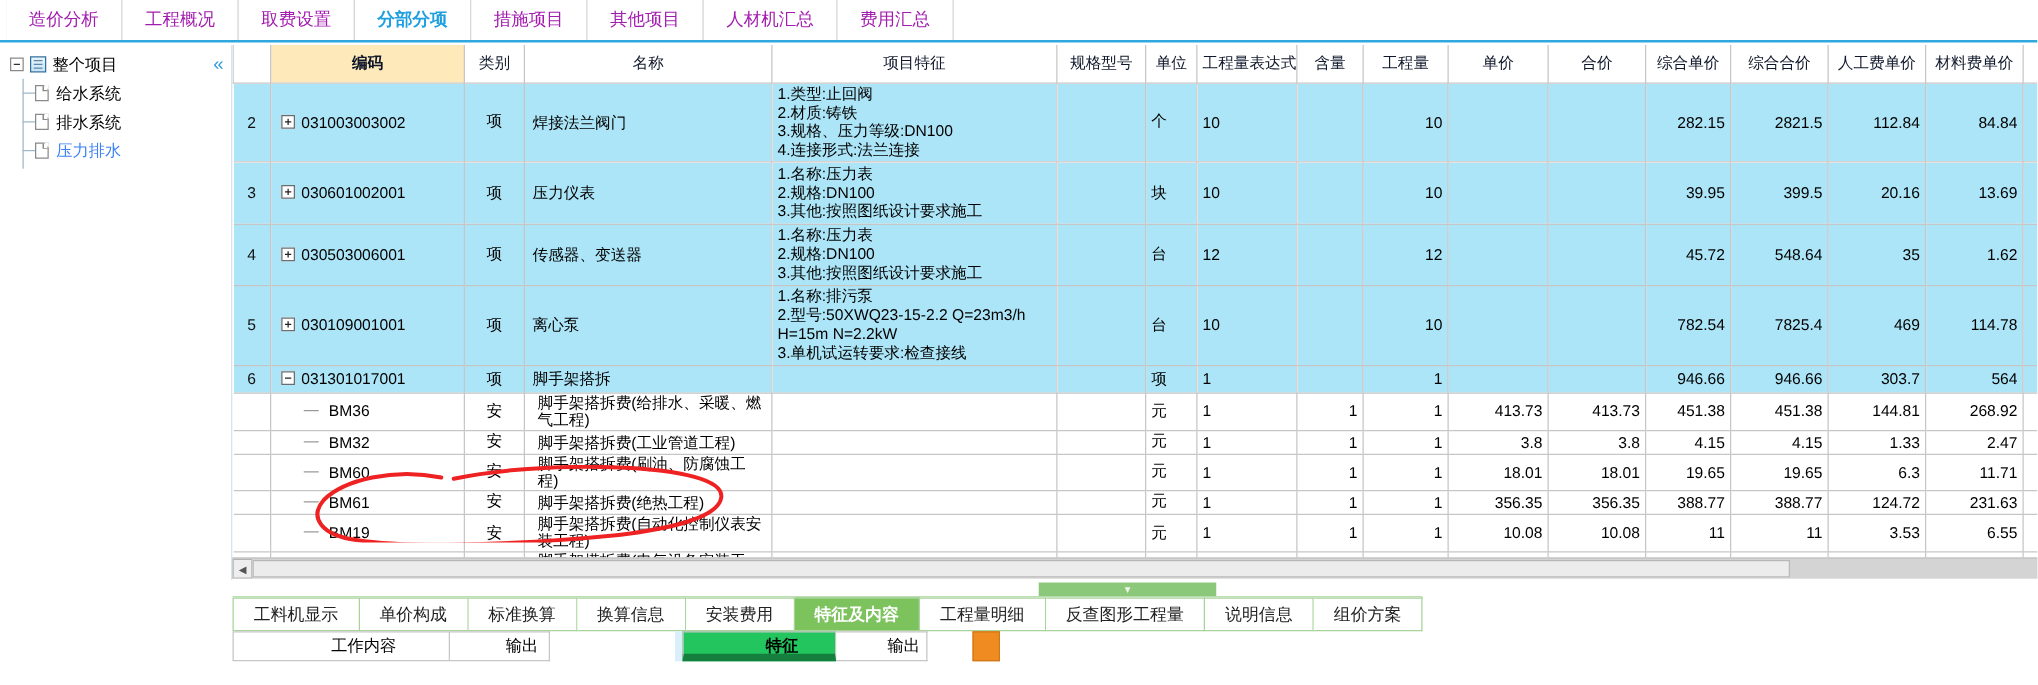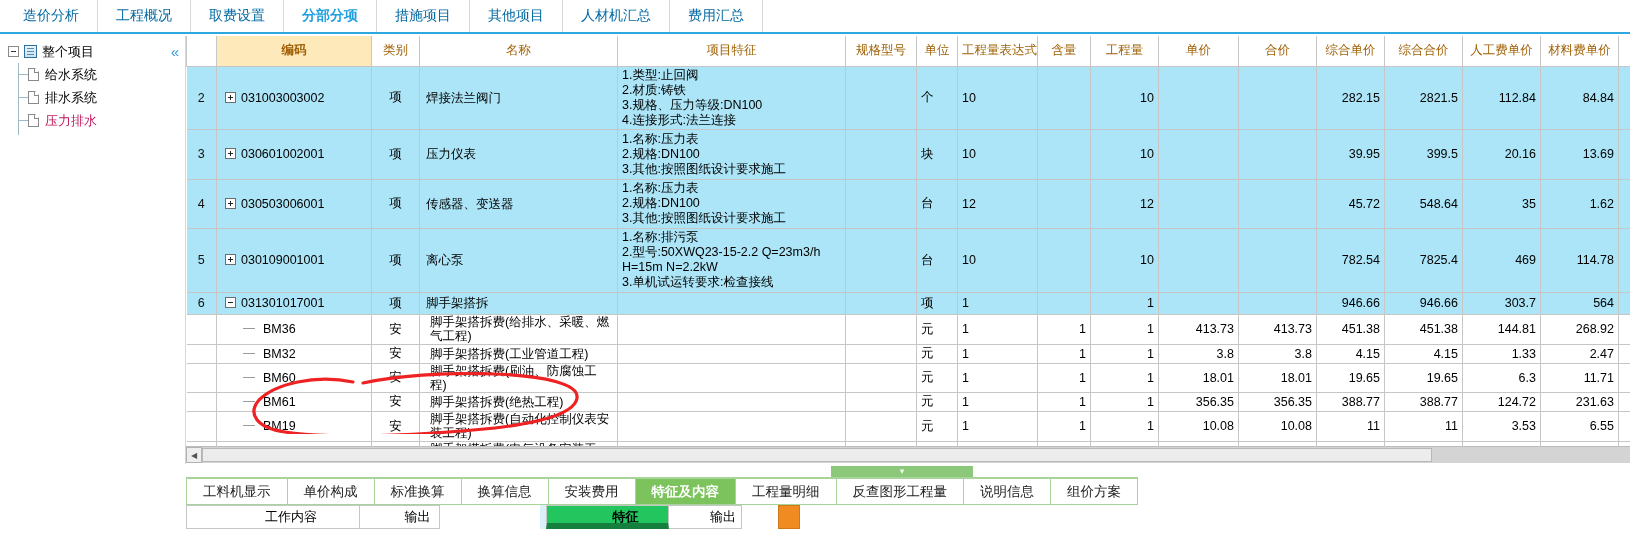--- a/index.html
+++ b/index.html
@@ -20,21 +20,21 @@
     background: #ffffff;
     border-bottom: 2px solid #2fa8e0;
     display: flex; align-items: flex-end;
   }
   .topbar-lead { width: 6px; height: 32px; border-right: 1px solid #cfe6f2; }
   .ttab {
     height: 33px; line-height: 32px; padding: 0 18px;
     border-left: 1px solid #d7d7d7;
     border-right: 1px solid #d7d7d7;
     margin-left: -1px;
-    font-size: 14px; color: #0369a1; background: #fff;
+    font-size: 14px; color: #a21caf; background: #fff;
     white-space: nowrap; cursor: default;
   }
   .ttab:first-of-type { border-left: none; }
   .ttab.active { color: #1f9fe0; font-weight: bold; }
 
   
   .tree {
     position: absolute; left: 0; top: 36px; width: 186px; height: 428px;
     background: #fff; border-right: 1px solid #c9dbe6;
     padding-top: 4px;
@@ -56,39 +56,39 @@
     box-shadow: 0 3px 0 #5b89ad, 0 6px 0 #5b89ad; background: #5b89ad; }
   .ico-doc {
     width: 11px; height: 13px; margin-right: 6px; flex: 0 0 auto;
     border: 1px solid #8a8a8a; background: #fff; position: relative;
   }
   .ico-doc::after { content: ""; position: absolute; right: -1px; top: -1px;
     border-width: 0 4px 4px 0; border-style: solid; border-color: transparent #fff transparent transparent;
     box-shadow: -1px 1px 0 #8a8a8a; }
   .tree-elbow { position: absolute; left: 18px; width: 11px; height: 1px; background: #9fb9c7; }
   .tree-vline { position: absolute; left: 18px; width: 1px; background: #9fb9c7; }
-  .tree-label.selected { color: #be185d; }
+  .tree-label.selected { color: #3b82f6; }
   .collapse-btn {
     position: absolute; right: 6px; top: 8px; color: #2f9fe0; font-size: 15px;
     cursor: pointer; line-height: 1;
   }
 
   
   .gridwrap {
     position: absolute; left: 186px; top: 36px; width: 1444px; height: 410px;
     background: #fff; overflow: hidden;
   }
   table.grid { border-collapse: collapse; table-layout: fixed; width: 1458px; }
   table.grid th, table.grid td {
     border: 1px solid #c6c6c6; font-size: 12.5px; padding: 0 4px;
     vertical-align: middle; overflow: hidden; white-space: nowrap;
   }
   table.grid thead th {
     height: 30px; background: #ffffff; font-weight: normal; text-align: center;
-    border-top: none; color: #a16207;
+    border-top: none; color: #0f172a;
   }
   table.grid thead th.hl { background: #fde9b9; font-weight: bold; }
   .rowhead { text-align: center; background: #fff; color: #111; border-left: none !important; }
 
   tr.blue td { background: #ace5f7; }
   tr.white td { background: #ffffff; }
 
   td.feat { white-space: normal; line-height: 15px; font-size: 12px; text-align: left; padding: 3px 5px; }
   td.num { text-align: right; }
   td.left { text-align: left; }

